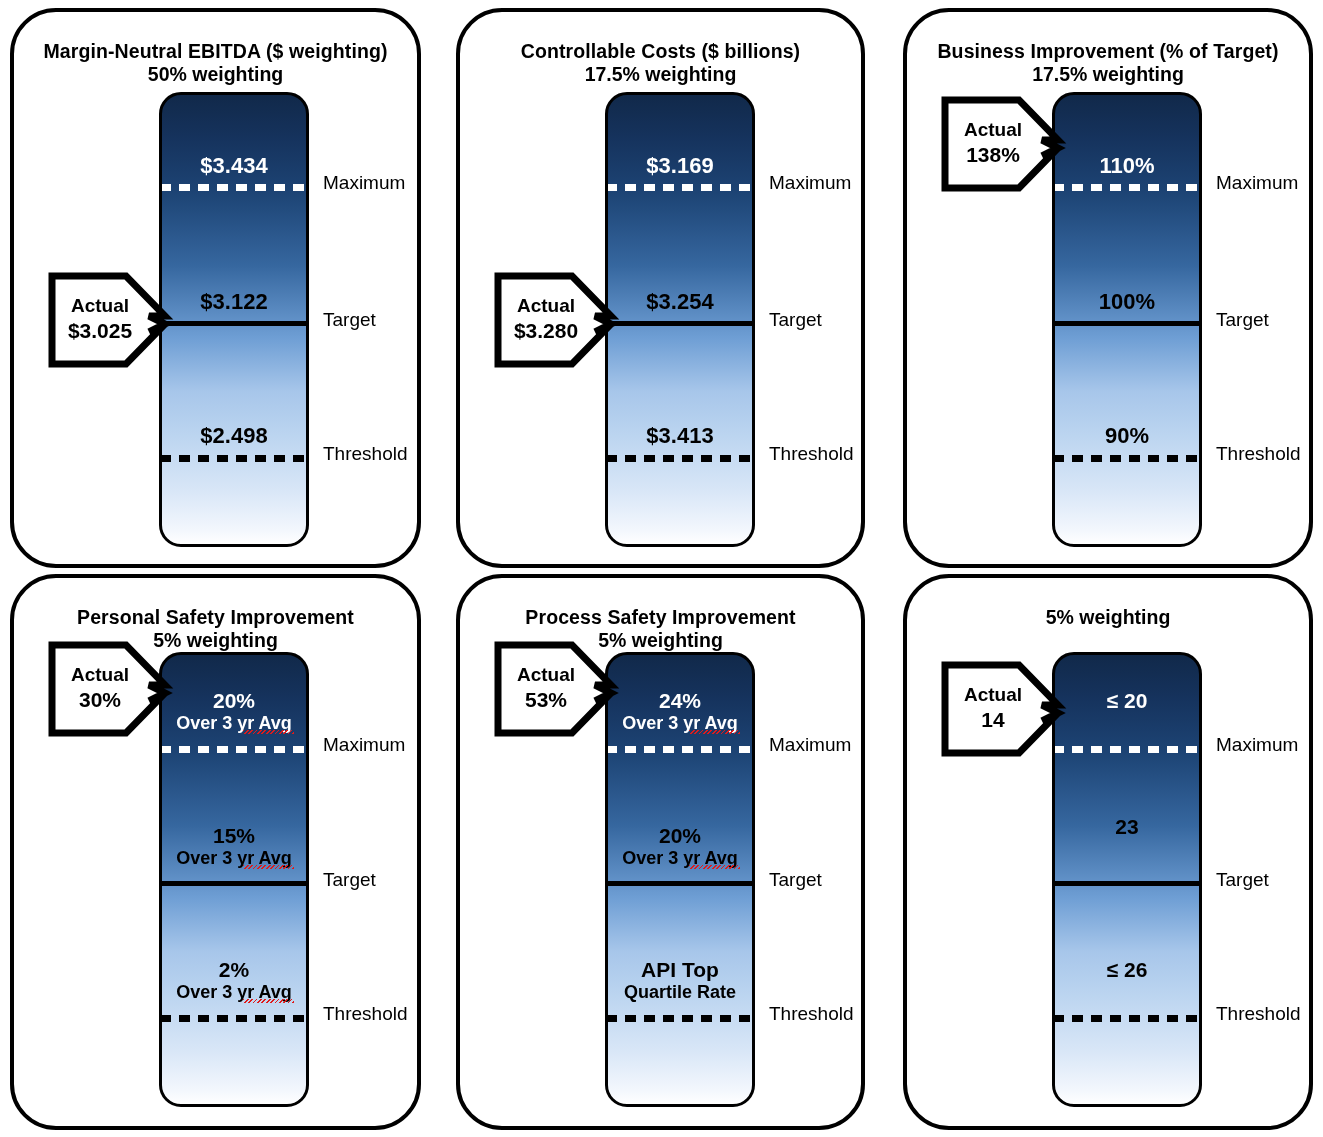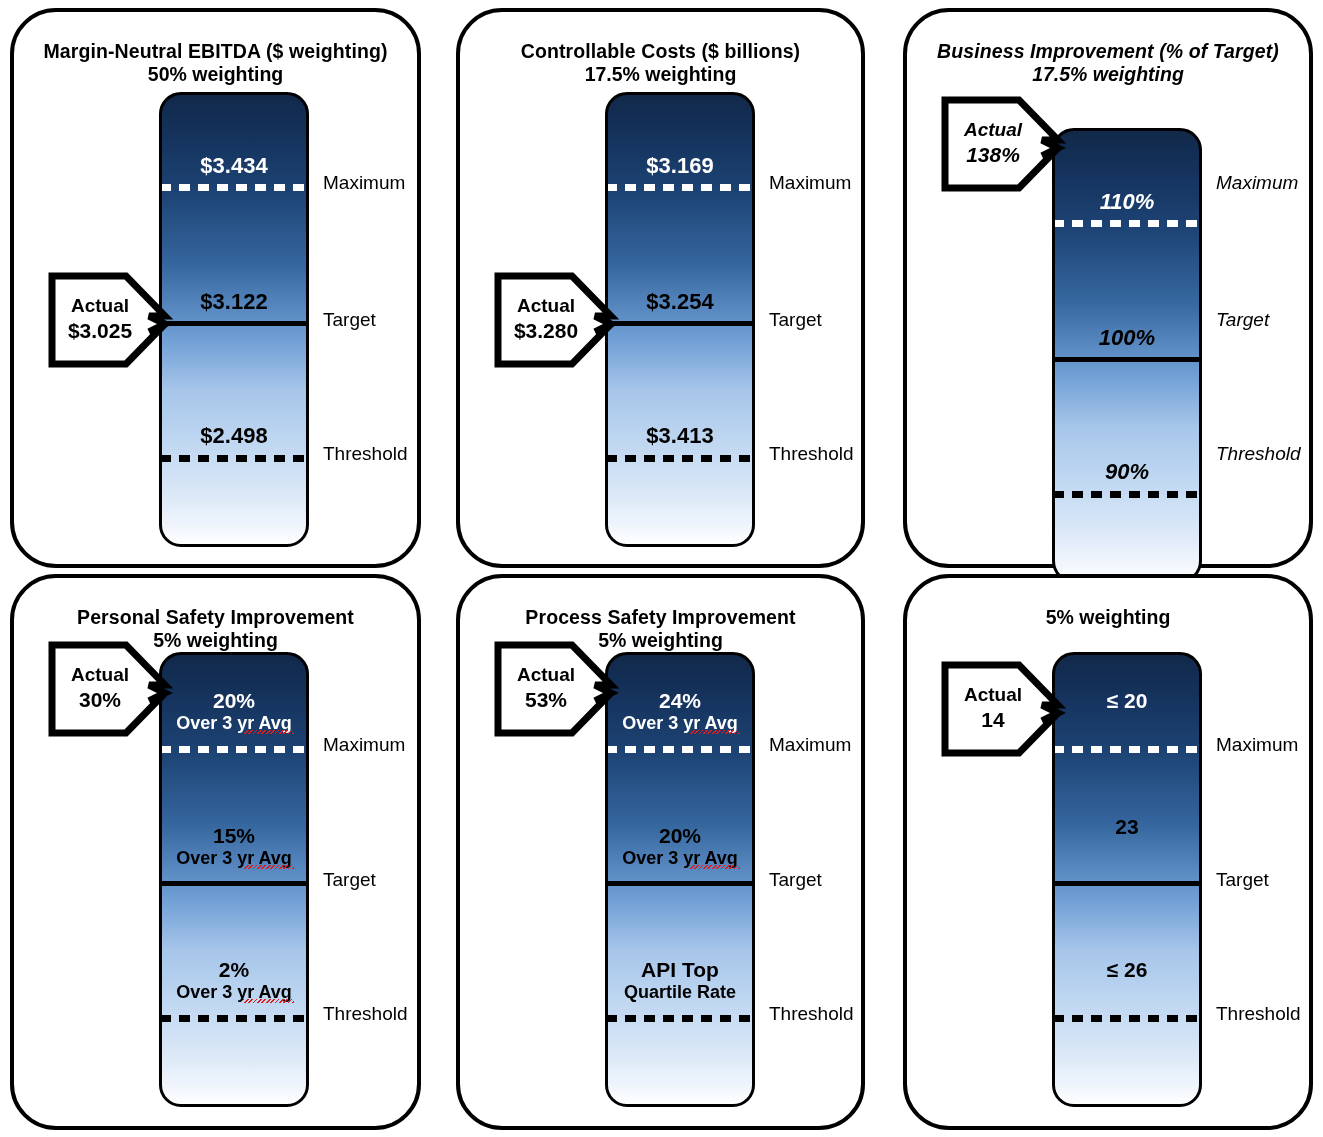--- a/index.html
+++ b/index.html
@@ -194,26 +194,26 @@
       <div class="callout" style="left: 34px; top: 260px; width: 121px;">
         <svg width="125" height="98" viewBox="0 0 125 98">
           <path d="M4,4 L78,4 L117,44 L101,44 L117,52 L101,60 L117,52 L78,92 L4,92 Z" fill="#ffffff" stroke="#000000" stroke-width="7" stroke-linejoin="miter"></path>
         </svg>
         <div class="ctext">
           <span class="c1">Actual</span>
           <span class="c2">$3.280</span>
         </div>
       </div>
     </div>
-    <div class="panel" style="left: 903px; top: 8px; width: 410px; height: 560px; font-style: italic;">
+    <div class="panel" style="left: 903px; top: 8px; width: 410px; height: 560px;">
       <div class="titles" style="top: 28px;">
         <div class="title-1">Business  Improvement (% of Target)</div>
         <div class="title-2">17.5% weighting</div>
       </div>
-      <div class="bar" style="left: 145px; top: 80px; width: 150px; height: 455px; margin-top: 36px;">
+      <div class="bar" style="left: 145px; top: 80px; width: 150px; height: 455px;">
         <div class="mark dotted-white" style="top: 89px;"></div>
         <div class="mark solid-black" style="top: 226px;"></div>
         <div class="mark dotted-black" style="top: 360px;"></div>
         <div class="val light" style="top: 58px;">
           <span class="num big">110%</span>
         </div>
         <div class="val dark" style="top: 194px;">
           <span class="num big">100%</span>
         </div>
         <div class="val dark" style="top: 328px;">

